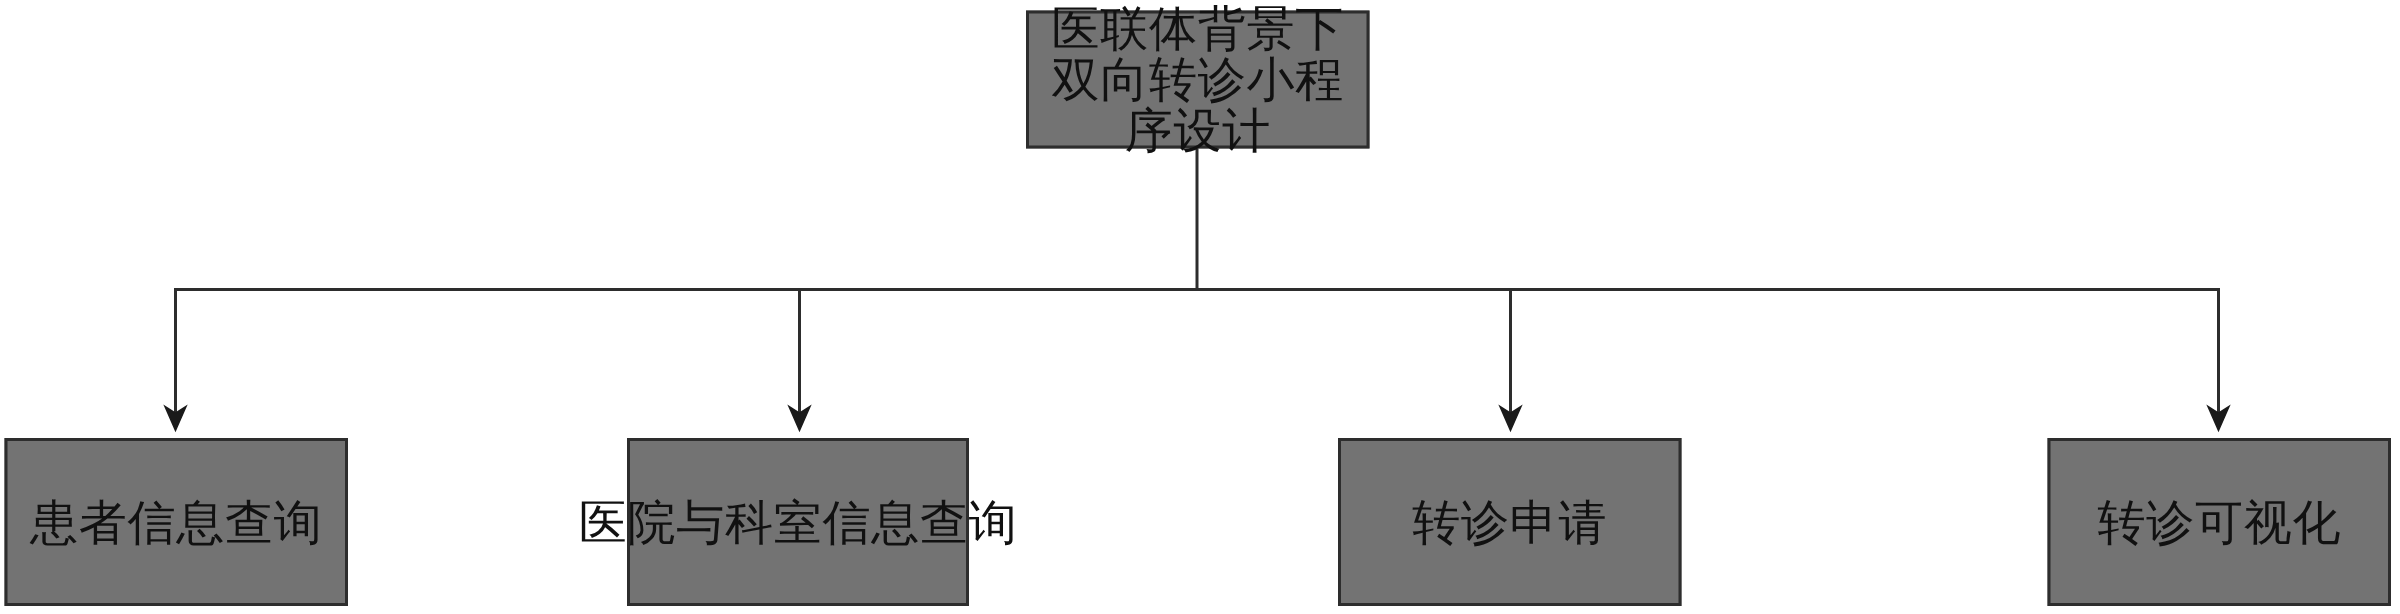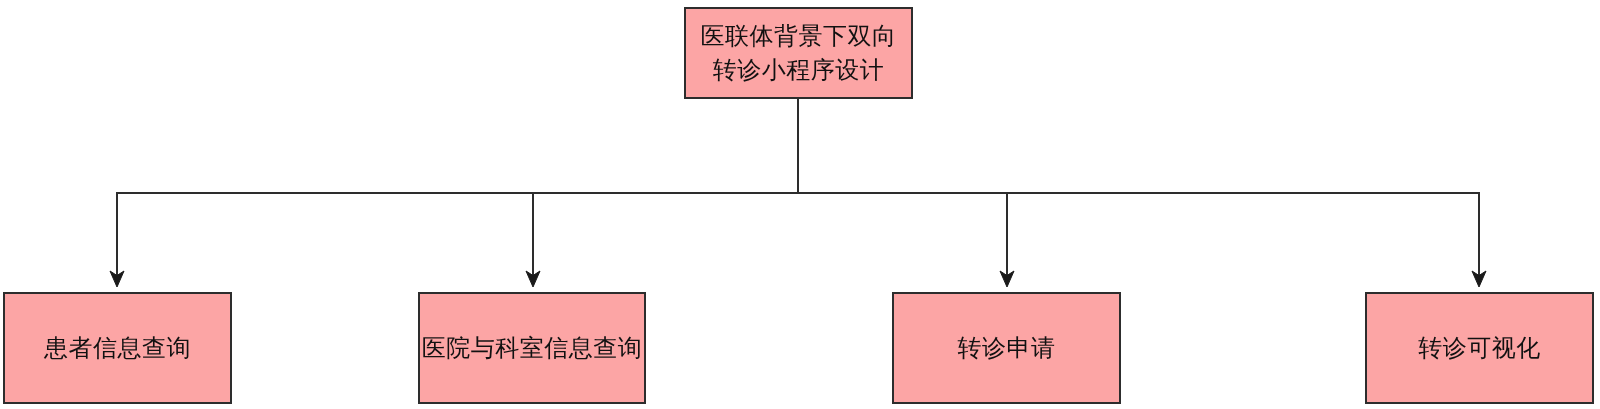--- a/index.html
+++ b/index.html
@@ -20,27 +20,27 @@
     left: 0;
     top: 0;
     width: 1600px;
     height: 409px;
     pointer-events: none;
   }
   .node {
     position: absolute;
     box-sizing: border-box;
     border: 2px solid #2d2d2d;
-    background: #fca5a5;
+    background: #737373;
     display: flex;
     align-items: center;
     justify-content: center;
     text-align: center;
     color: #111111;
-    font-size: 24px;
+    font-size: 32px;
     letter-spacing: 0.5px;
     line-height: 34px;
   }
   .node-root {
     left: 684px;
     top: 7px;
     width: 229px;
     height: 92px;
     padding: 0 4px;
   }

